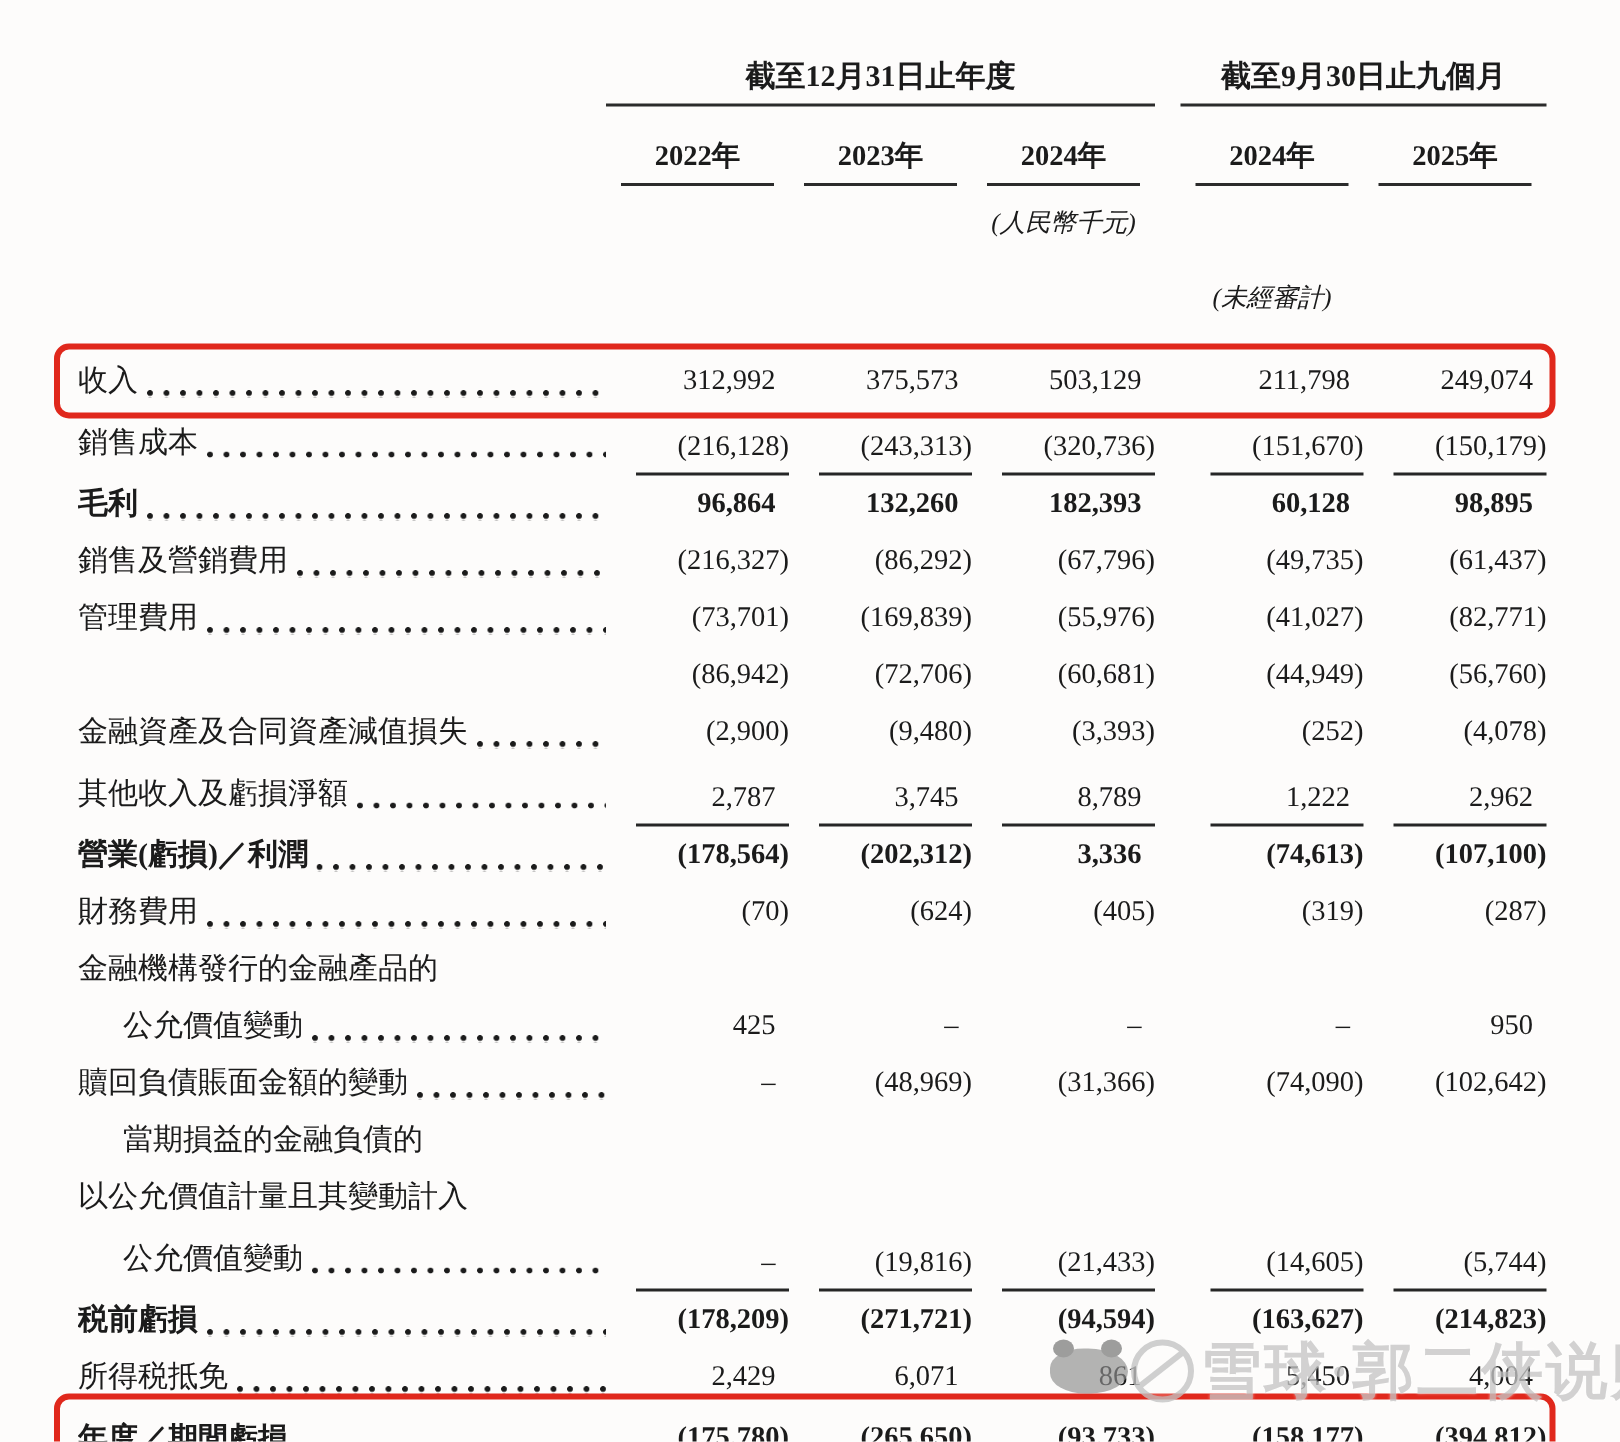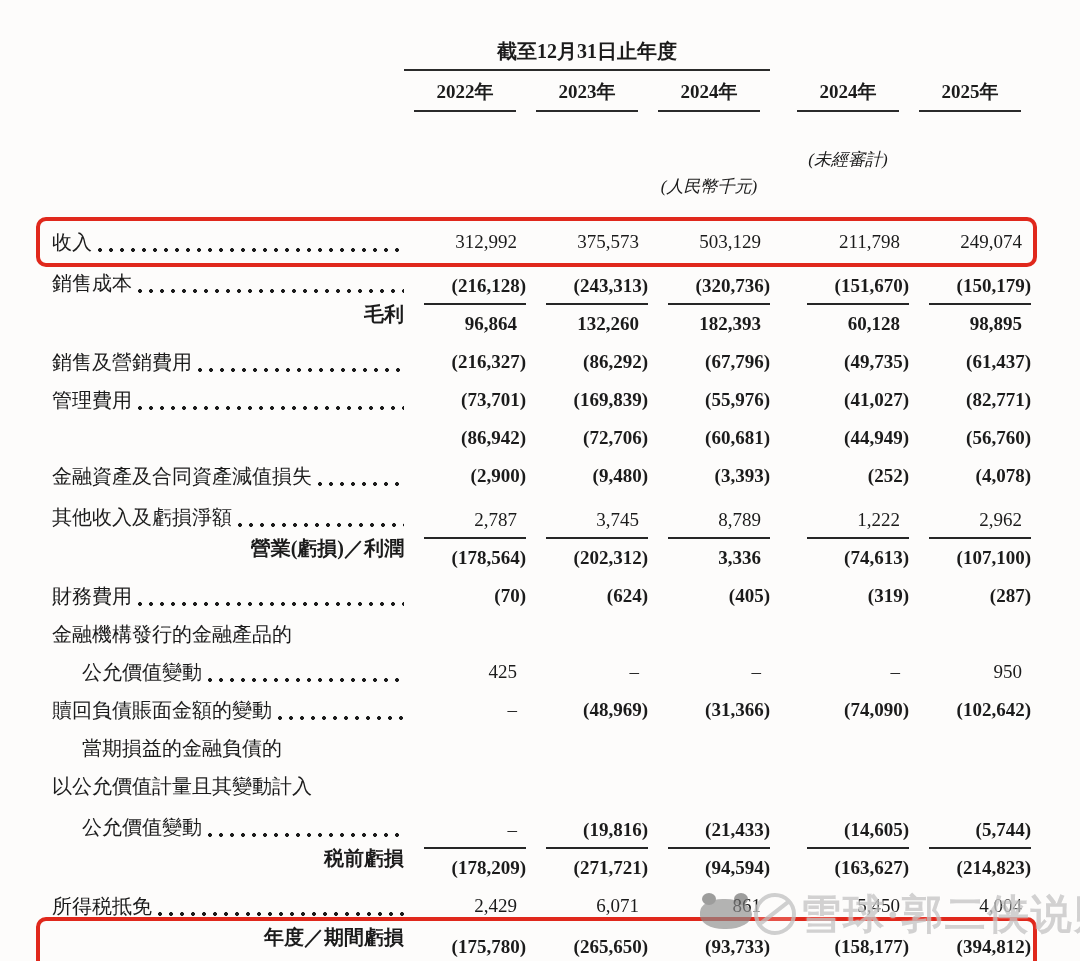--- a/index.html
+++ b/index.html
@@ -13,42 +13,42 @@
   }
   #sheet{position:absolute;left:52px;top:40px;width:981px;}
 
   
   .grid{display:grid;grid-template-columns:352px 122px 122px 122px 17px 122px 122px;align-items:end;}
 
   
   .ghead{font-weight:bold;font-size:20px;text-align:center;padding-bottom:7px;border-bottom:2px solid #2b2b2b;line-height:1.1;}
   .g1{grid-column:2 / span 3;}
   .g2{grid-column:6 / span 2;}
-  .yrow{margin-top:2px;}
+  .yrow{margin-top:14px;}
   .year{font-weight:bold;font-size:19px;text-align:center;padding:6px 0 6px 0;}
   .year .yline{display:block;padding-bottom:5px;border-bottom:2px solid #2b2b2b;margin:0 10px;}
   .y1{grid-column:2;} .y2{grid-column:3;} .y3{grid-column:4;} .y4{grid-column:6;} .y5{grid-column:7;}
   .note{font-style:italic;font-size:17px;text-align:center;line-height:1;}
   .unit{grid-column:4;padding-top:10px;}
   .unaud{grid-column:6;padding-top:33px;}
 
   
   #rows{margin-top:28px;}
   .row{height:38px;align-items:center;position:relative;}
   .row.ruled{height:44px;}
   .lab{display:flex;align-items:flex-end;font-size:20px;white-space:nowrap;overflow:hidden;line-height:1.15;}
   .lab .t{flex:0 0 auto;}
   .lab.ind .t{padding-left:30px;}
   .dots{flex:1 1 auto;height:1em;margin-left:6px;
         background-image:radial-gradient(circle at 2px 2px,#1b1b1b 1.7px,rgba(0,0,0,0) 2.2px);
         background-size:11px 5px;background-repeat:repeat-x;background-position:left bottom 1px;}
   .val{font-size:19px;text-align:right;padding:0 9px 0 0;align-self:center;}
   .val .num{display:inline-block;}
-  .val .neg{margin-right:-9px;font-weight:bold;}
-  .row.bold .lab,.row.bold .val{font-weight:bold;flex-direction:column;}
+  .val .neg{margin-right:-9px;}
+  .row.bold .lab,.row.bold .val{font-weight:bold;}
   
   .row.rule-s .val{align-self:end;border-bottom:2px solid #262626;margin-left:20px;padding-bottom:6px;}
   
   .row.rule-d .val{align-self:end;border-bottom:6px double #262626;margin-left:20px;padding-bottom:5px;}
   .c1{grid-column:2;} .c2{grid-column:3;} .c3{grid-column:4;} .c4{grid-column:6;} .c5{grid-column:7;}
 
   
   .hlbox{position:absolute;left:-16px;right:-4px;top:-6px;bottom:-6px;
          border:4px solid #e0281c;border-radius:10px;pointer-events:none;}
   .row.rule-d .hlbox{top:-8px;bottom:-10px;}
@@ -63,20 +63,21 @@
   .wm-text{font-size:41px;font-weight:bold;color:#c6c6c6;letter-spacing:2px;white-space:nowrap;
            text-shadow:0 0 2px rgba(255,255,255,.9);margin-left:4px;line-height:1;}
 </style>
 </head>
 <body>
 
 <div id="sheet">
 
   <div class="grid">
     <div class="ghead g1">截至12月31日止年度</div>
+    <div class="ghead g2">截至9月30日止九個月</div>
   </div>
 
   <div class="grid yrow">
     <div class="year y1">
         <span class="yline">2022年</span>
       </div>
     <div class="year y2">
         <span class="yline">2023年</span>
       </div>
     <div class="year y3">
@@ -84,24 +85,24 @@
       </div>
     <div class="year y4">
         <span class="yline">2024年</span>
       </div>
     <div class="year y5">
         <span class="yline">2025年</span>
       </div>
   </div>
 
   <div class="grid">
-    <div class="note unaud">(未經審計)</div>
+    <div class="note unit">(人民幣千元)</div>
   </div>
   <div class="grid">
-    <div class="note unit">(人民幣千元)</div>
+    <div class="note unaud">(未經審計)</div>
   </div>
 
   <div id="rows">
       <div class="grid row">
         <div class="lab">
           <span class="t">收入</span>
           <span class="dots"></span>
         </div>
         <div class="val c1"><span class="num">312,992</span></div>
         <div class="val c2"><span class="num">375,573</span></div>

